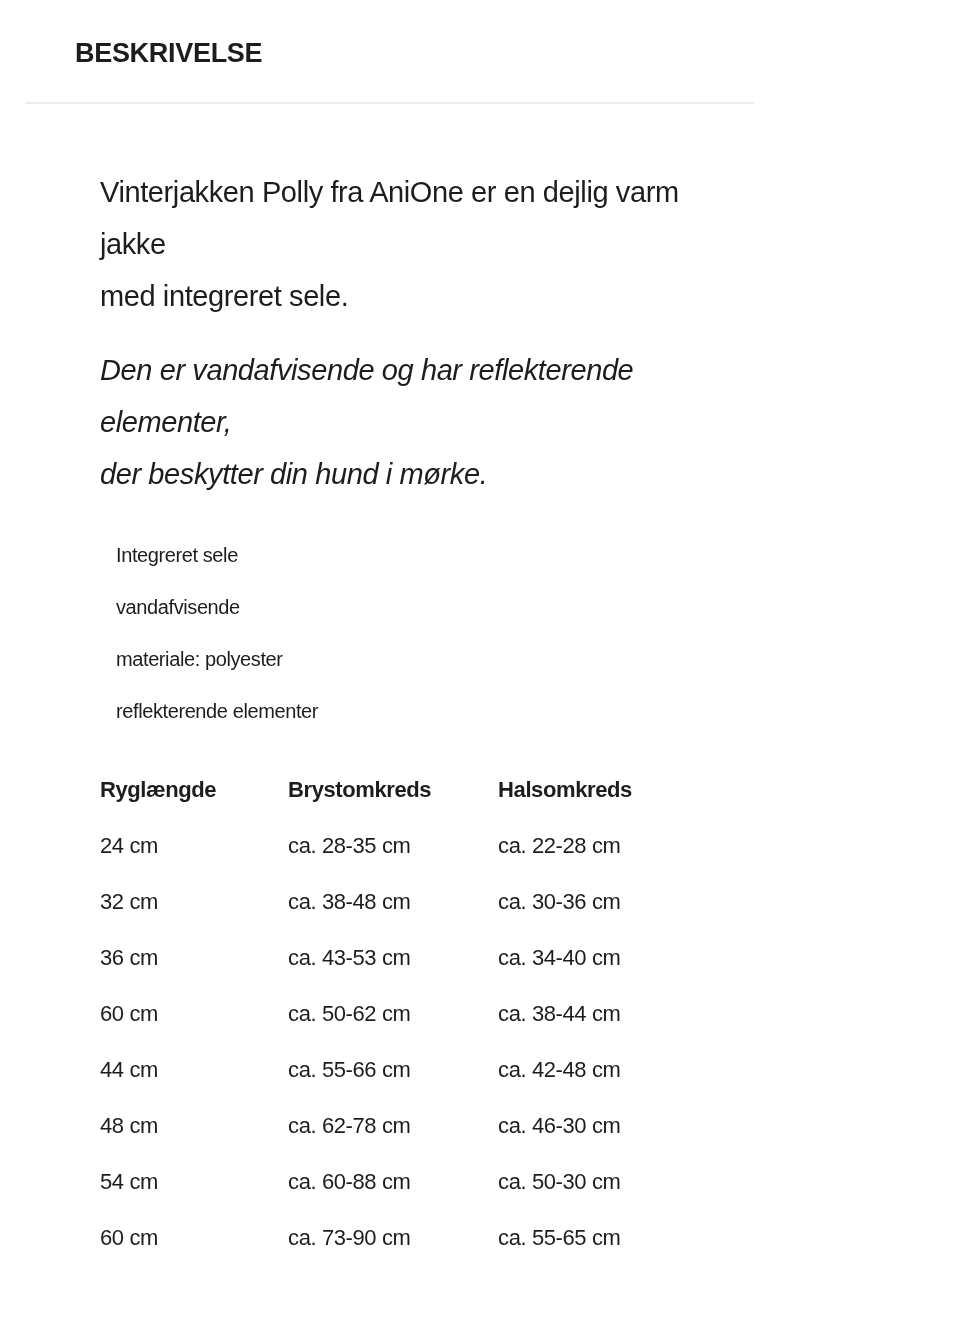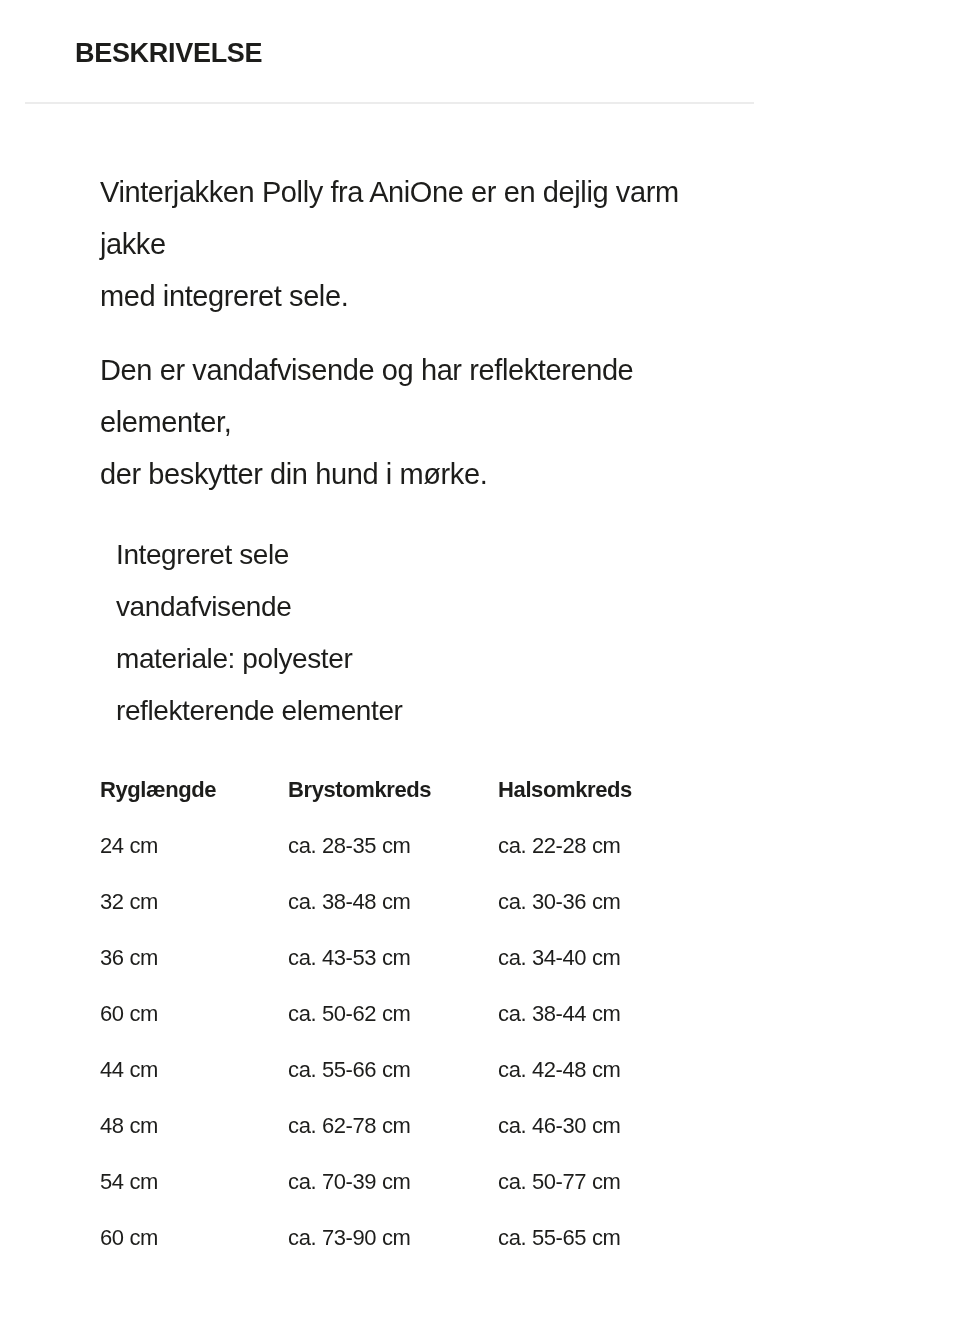--- a/index.html
+++ b/index.html
@@ -31,28 +31,28 @@
   .content {
     padding: 0 60px 0 100px;
   }
   .content p.desc {
     font-size: 29px;
     line-height: 52px;
     letter-spacing: -0.4px;
     white-space: pre-line;
   }
   .content p.desc.first { margin-top: 62px; }
-  .content p.desc + p.desc { margin-top: 22px; }
+  .content p.desc + p.desc { margin-top: 22px; font-style: italic; }
   ul.features {
     list-style: none;
     margin-top: 29px;
     padding-left: 16px;
   }
   ul.features li {
-    font-size: 28px;
+    font-size: 20px;
     line-height: 52px;
     letter-spacing: -0.4px;
   }
   table.size-table {
     border-collapse: collapse;
     margin-top: 25px;
     table-layout: fixed;
   }
   table.size-table th,
   table.size-table td {
@@ -133,22 +133,22 @@
             <td>ca. 55-66 cm</td>
             <td>ca. 42-48 cm</td>
           </tr>
           <tr>
             <td>48 cm</td>
             <td>ca. 62-78 cm</td>
             <td>ca. 46-30 cm</td>
           </tr>
           <tr>
             <td>54 cm</td>
-            <td>ca. 70-39 cm</td>
-            <td>ca. 50-77 cm</td>
+            <td>ca. 60-88 cm</td>
+            <td>ca. 50-30 cm</td>
           </tr>
           <tr>
             <td>60 cm</td>
             <td>ca. 73-90 cm</td>
             <td>ca. 55-65 cm</td>
           </tr>
         </tbody>
     </table>
 
   </div>

